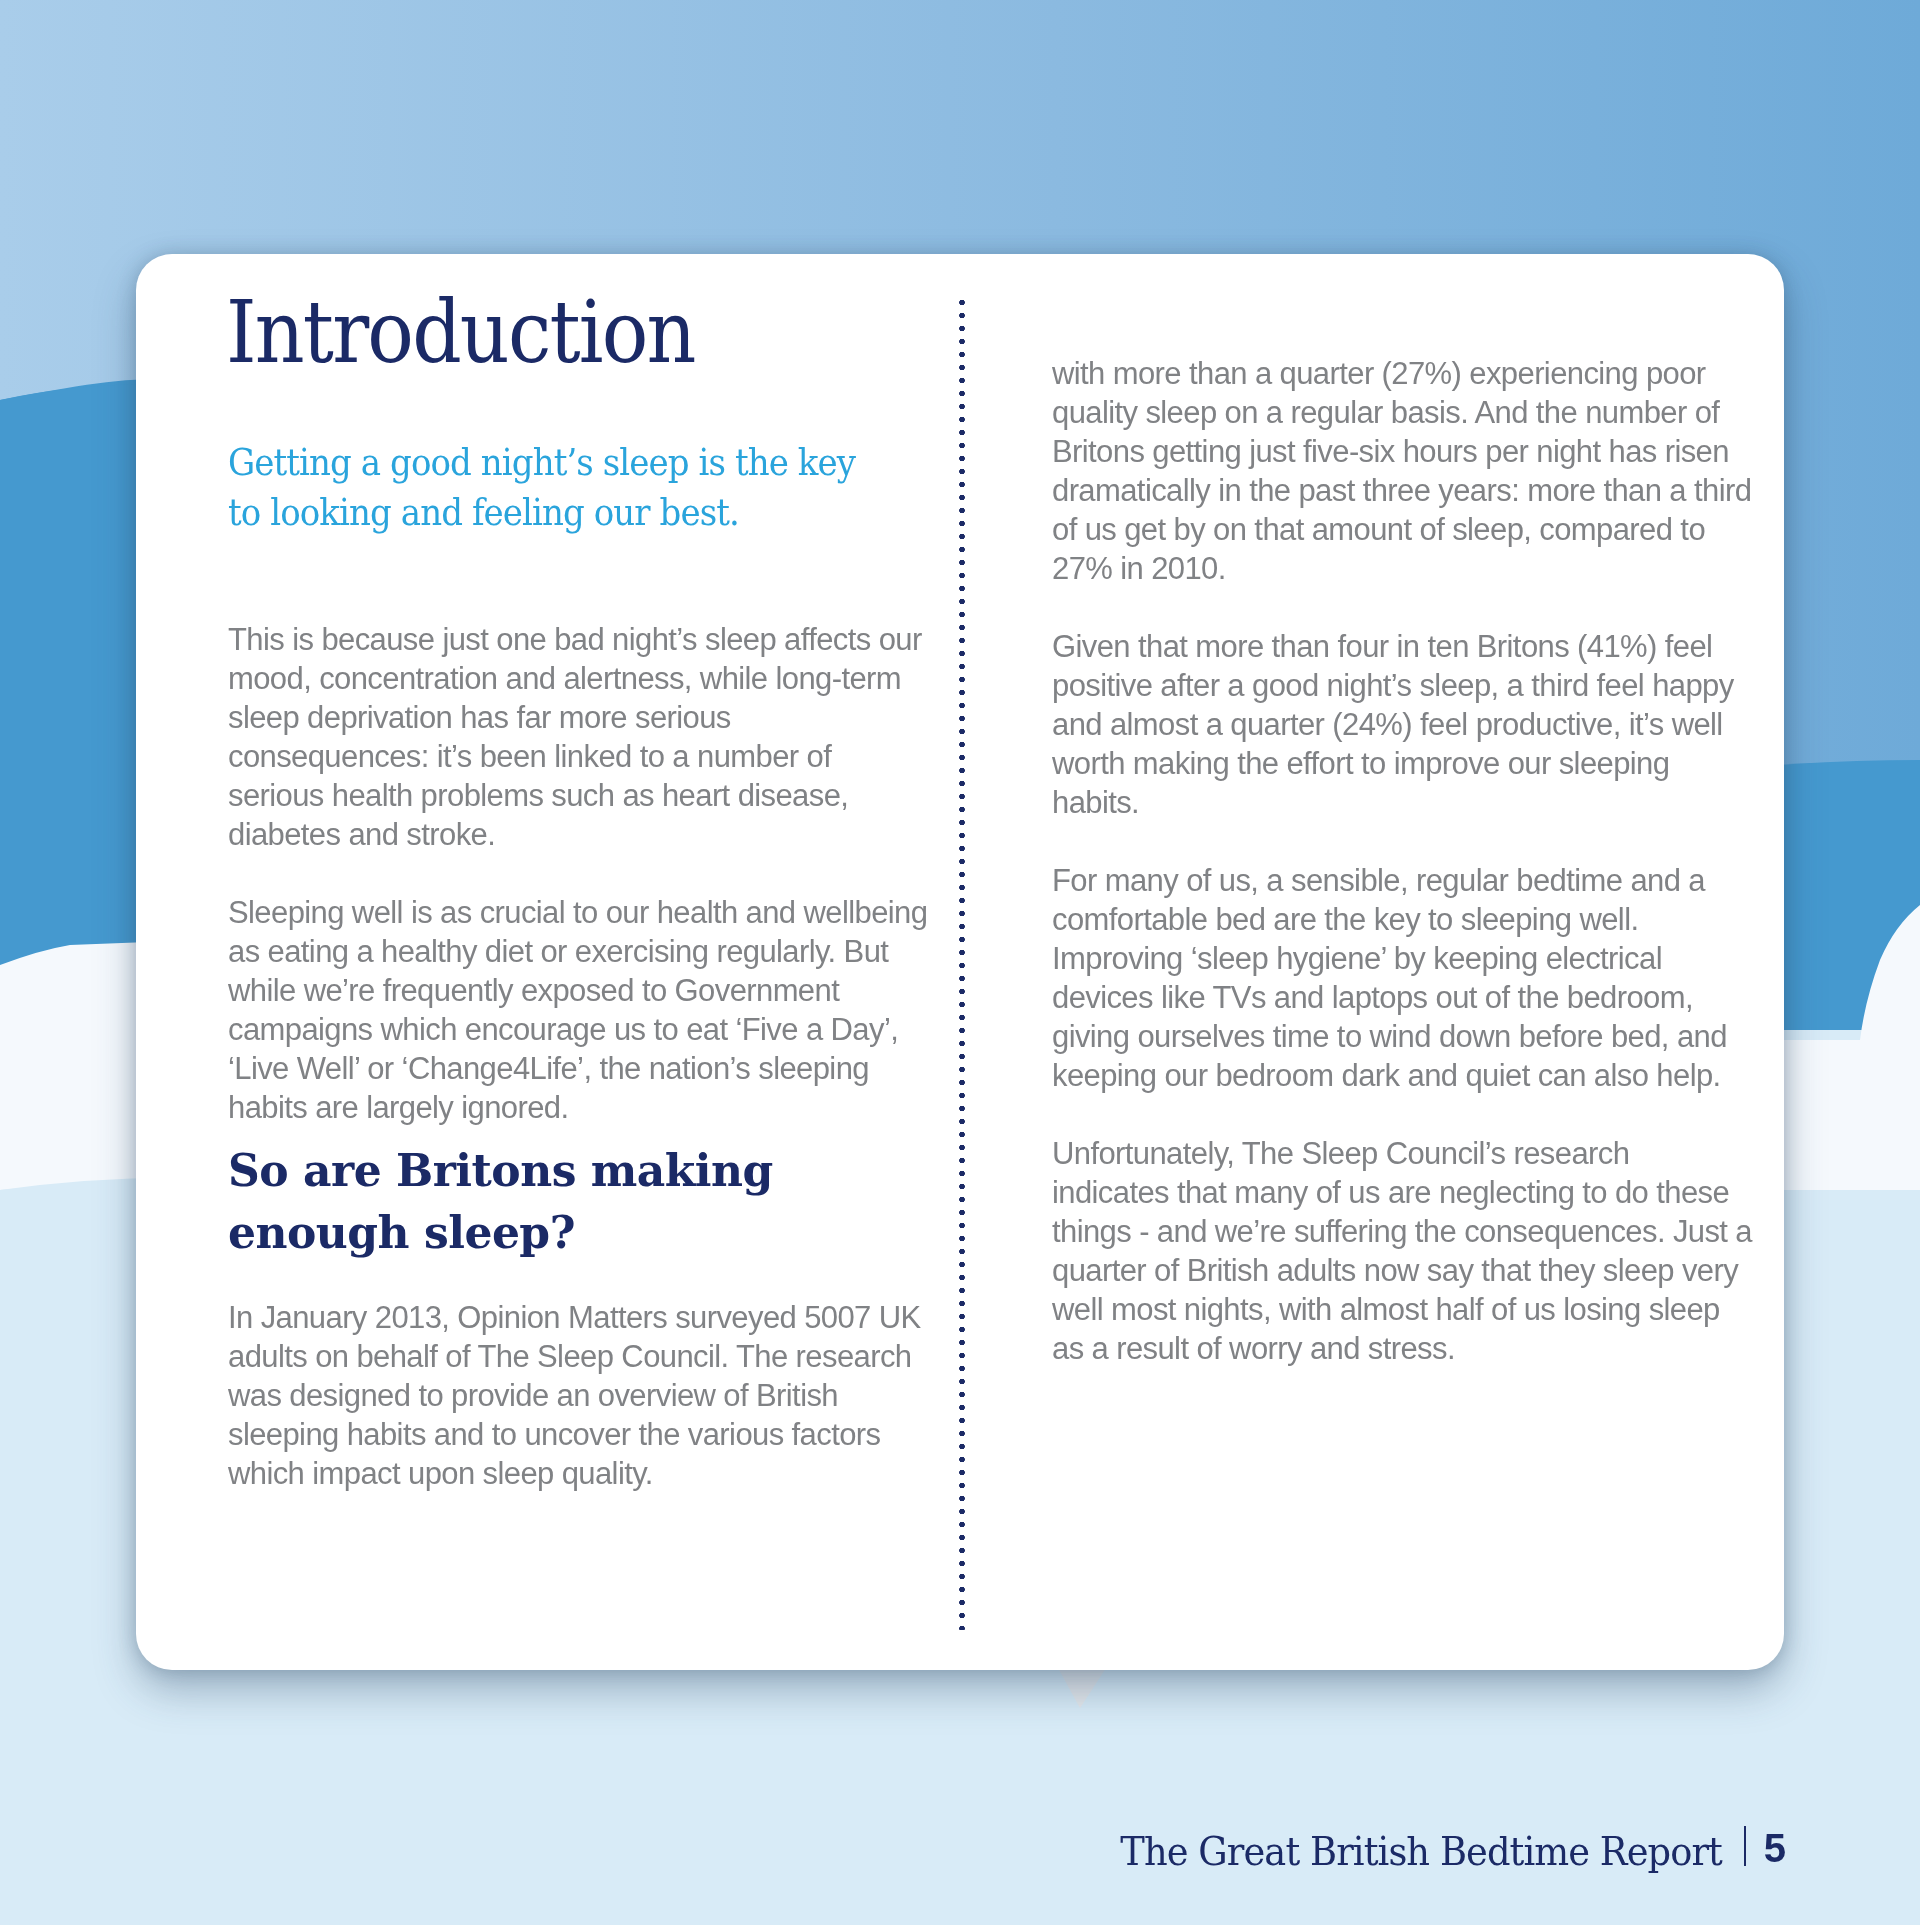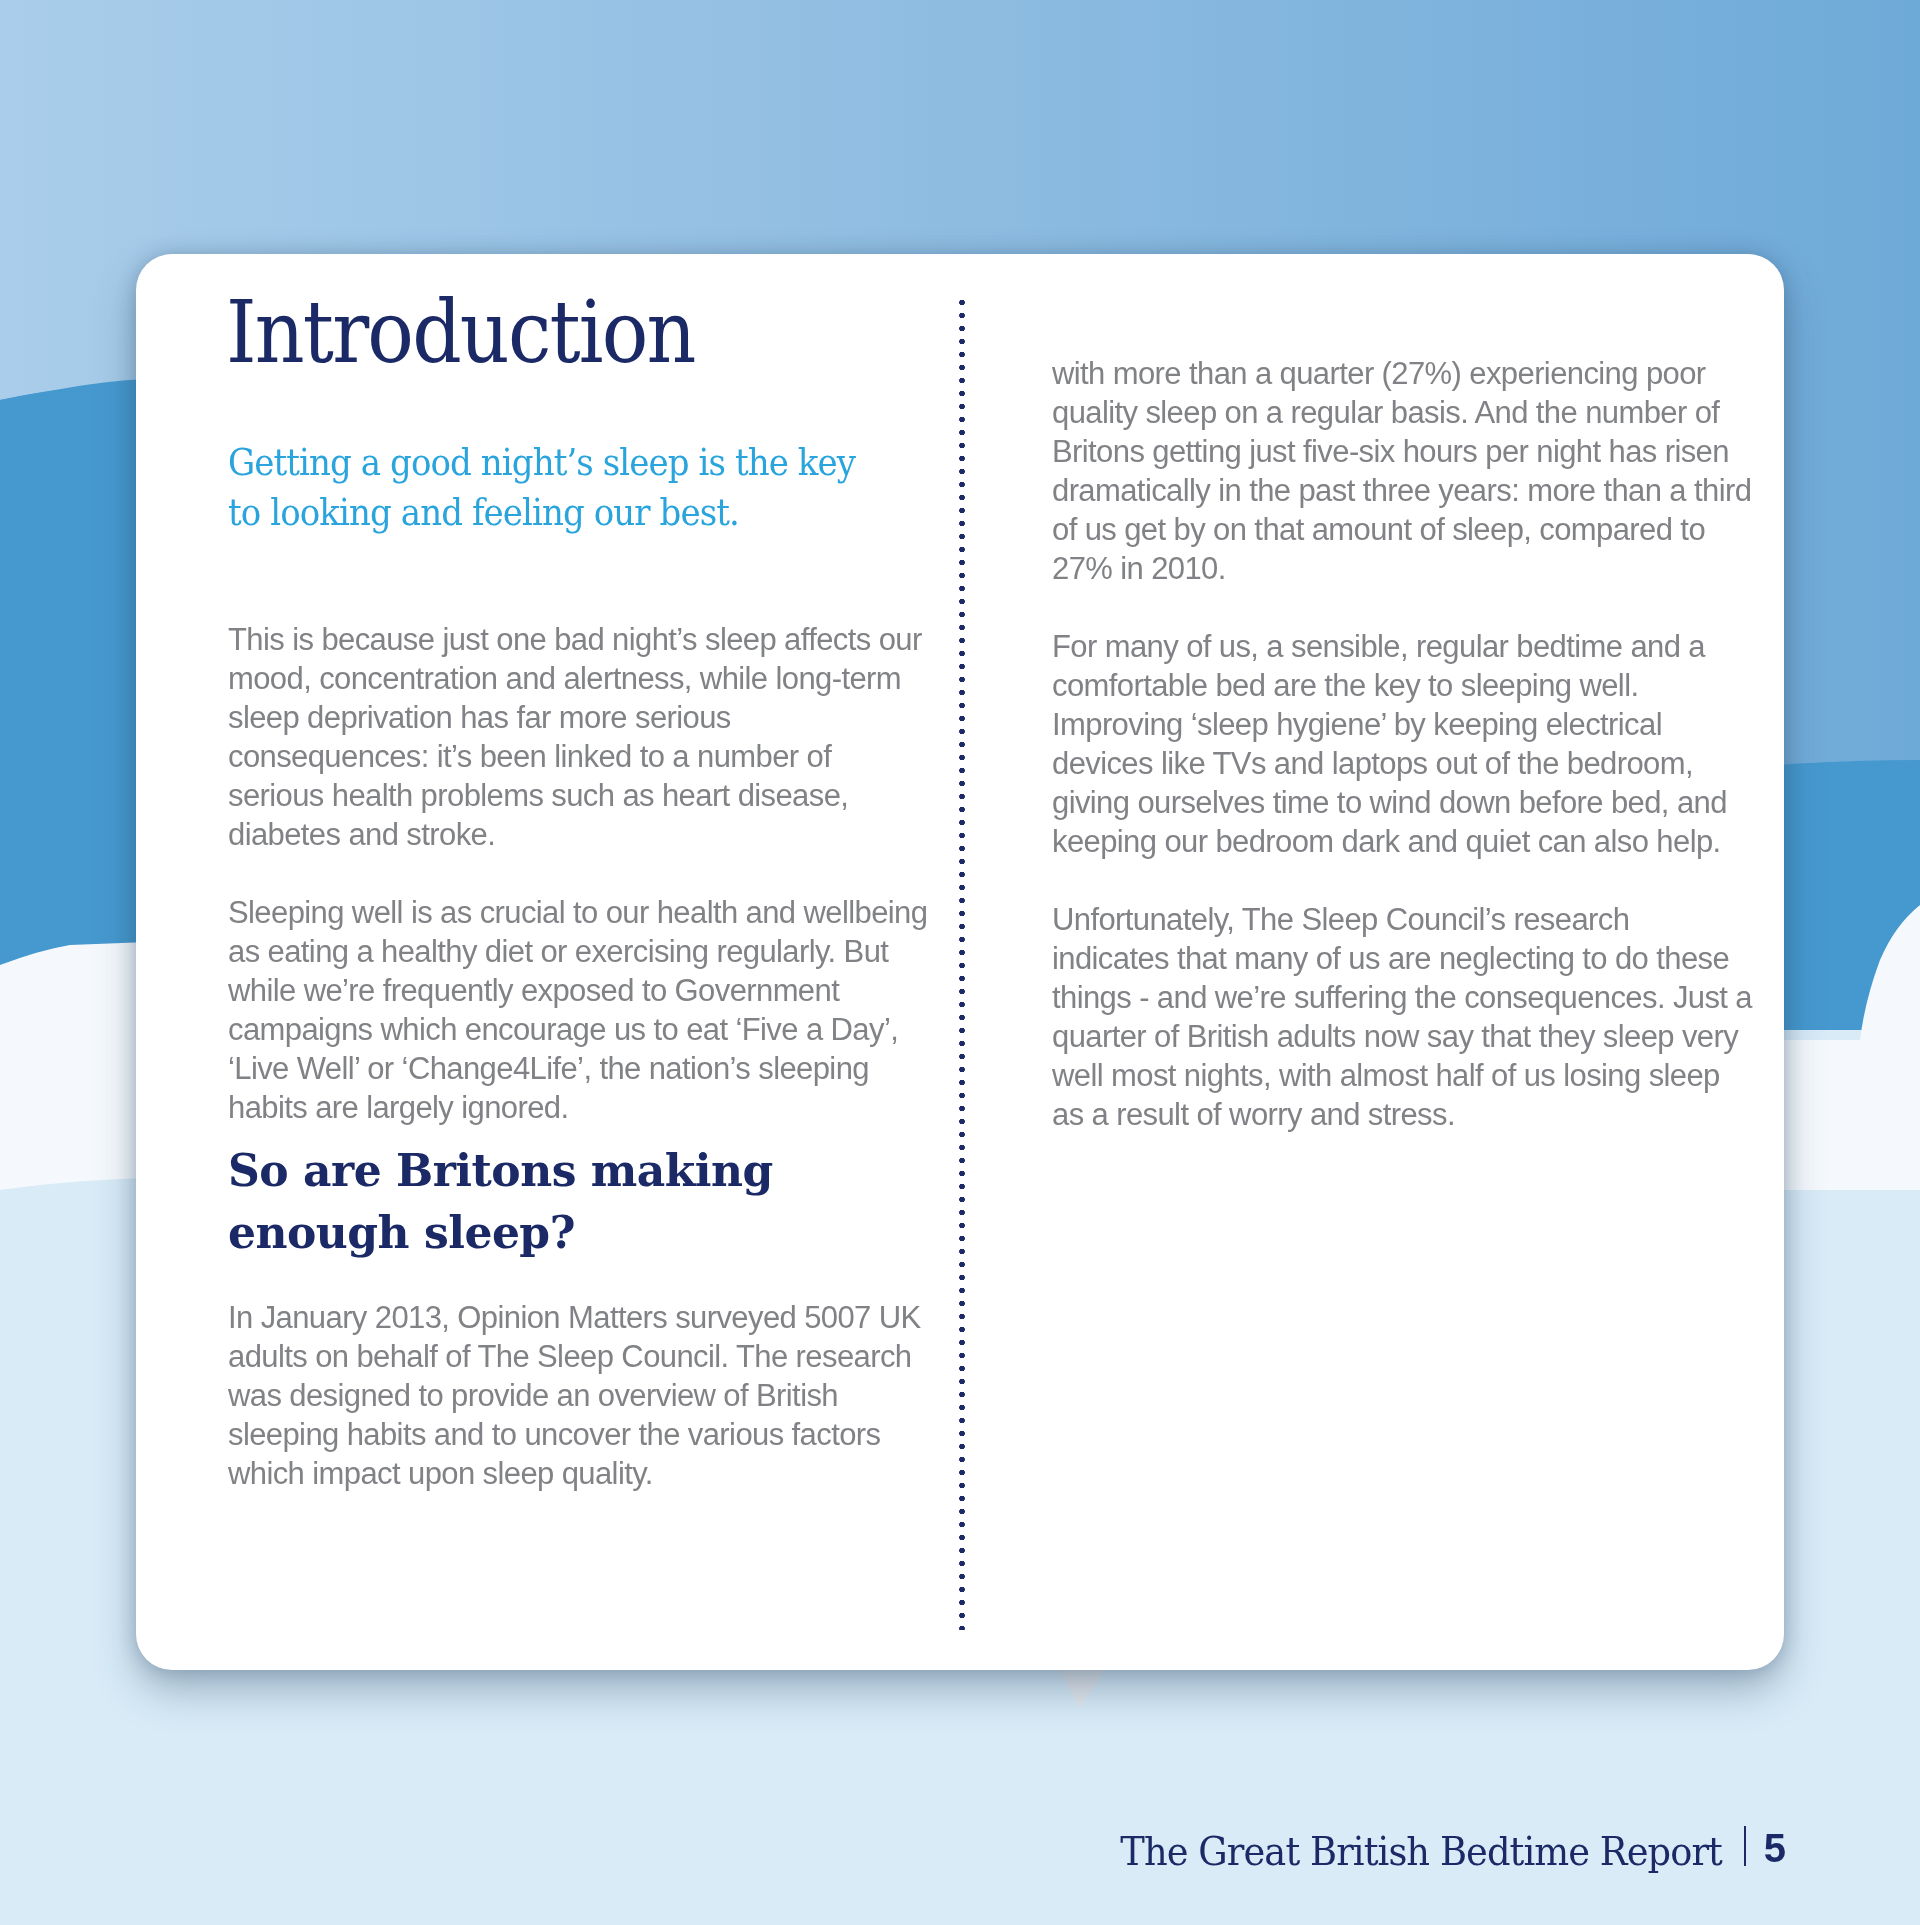--- a/index.html
+++ b/index.html
@@ -98,20 +98,21 @@
 <h2 class="h2">So are Britons making enough sleep?</h2>
 
 <div class="col" style="left:228px; top:1298px;">
   <p>In January 2013, Opinion Matters surveyed 5007 UK adults on behalf of The Sleep Council. The research was designed to provide an overview of British sleeping habits and to uncover the various factors which impact upon sleep quality.</p>
 </div>
 
 <div class="divider"></div>
 
 <div class="col" style="left:1052px; top:318px;margin-top:36px;">
   <p>with more than a quarter (27%) experiencing poor quality sleep on a regular basis. And the number of Britons getting just five-six hours per night has risen dramatically in the past three years: more than a third of us get by on that amount of sleep, compared to 27% in 2010.</p>
+  <p style="margin-top:39px;">Given that more than four in ten Britons (41%) feel positive after a good night’s sleep, a third feel happy and almost a quarter (24%) feel productive, it’s well worth making the effort to improve our sleeping habits.</p>
   <p style="margin-top:39px;">For many of us, a sensible, regular bedtime and a comfortable bed are the key to sleeping well. Improving ‘sleep hygiene’ by keeping electrical devices like TVs and laptops out of the bedroom, giving ourselves time to wind down before bed, and keeping our bedroom dark and quiet can also help.</p>
   <p style="margin-top:39px;">Unfortunately, The Sleep Council’s research indicates that many of us are neglecting to do these things - and we’re suffering the consequences. Just a quarter of British adults now say that they sleep very well most nights, with almost half of us losing sleep as a result of worry and stress.</p>
 </div>
 
 <div class="footer">
   <span class="ft">The Great British Bedtime Report</span>
   <span class="sep"></span>
   <span class="pg">5</span>
 </div>
 

